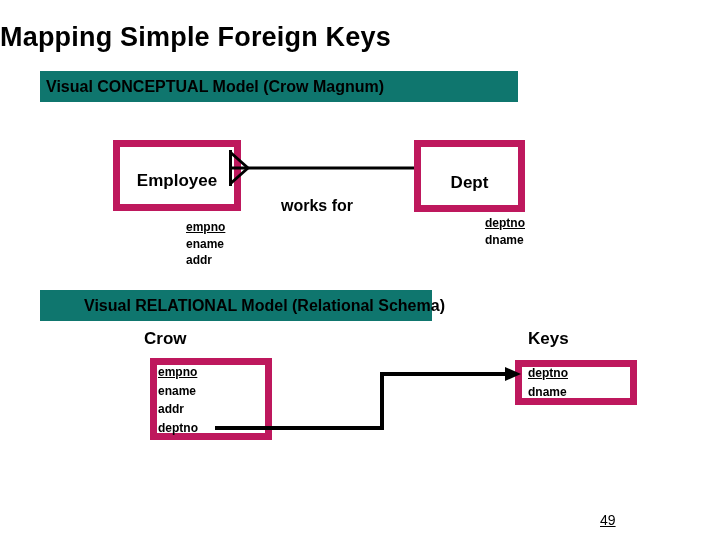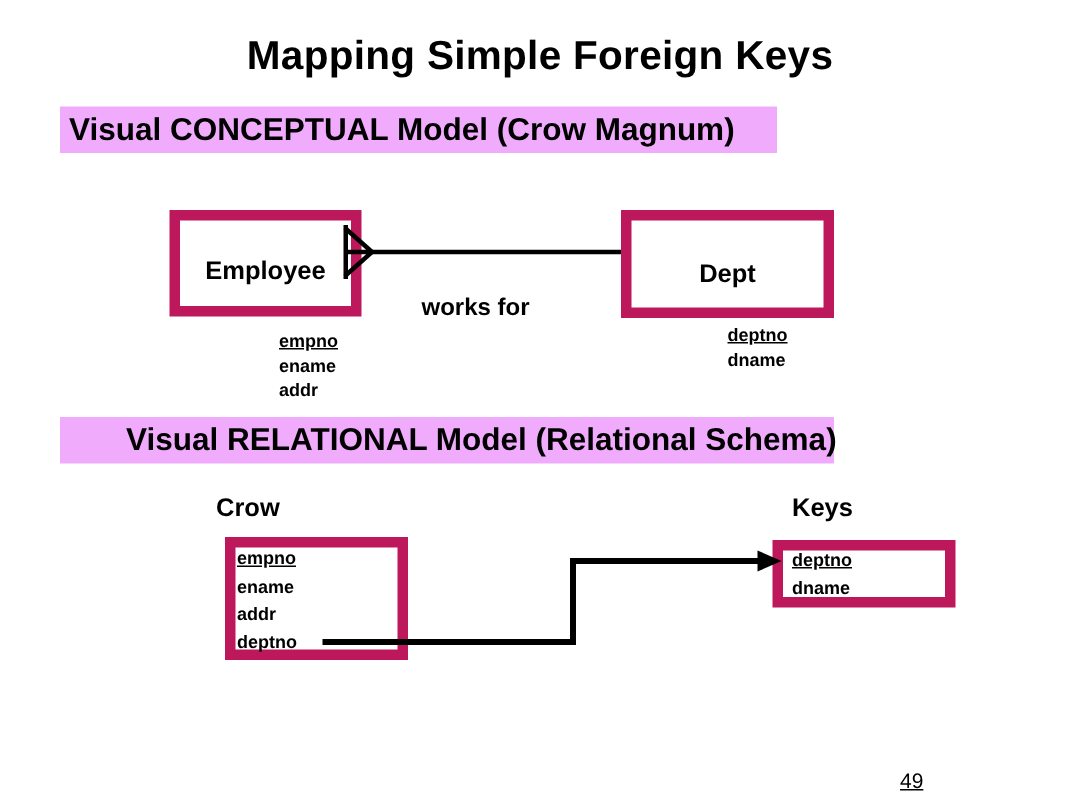--- a/index.html
+++ b/index.html
@@ -21,46 +21,46 @@
     left: 0; top: 0;
     width: 720px;
     height: 540px;
   }
 
   
   #slide-title {
     position: absolute;
     left: 0; top: 20px;
     width: 720px;
-    text-align: center;
+    text-align: left;
     font-size: 27px;
     font-weight: bold;
     letter-spacing: 0.2px;
     line-height: 34px;
     white-space: nowrap;
   }
 
   
   .section-bar {
     position: absolute;
-    background: #f0abfc;
-    font-size: 21px;
+    background: #0f766e;
+    font-size: 16px;
     font-weight: bold;
     line-height: 31px;
     padding-left: 6px;
     box-sizing: border-box;
     white-space: nowrap;
   }
   #section-bar-conceptual {
     left: 40px; top: 71px;
     width: 478px; height: 31px;
   }
   #section-bar-relational {
-    left: 40px; top: 278px;
-    width: 516px; height: 31px; padding-left: 44px;
+    left: 40px; top: 290px;
+    width: 392px; height: 31px; padding-left: 44px;
   }
 
   
   .box {
     position: absolute;
     border: 7px solid #be185d;
     box-sizing: border-box;
     background: #ffffff;
   }
 
@@ -71,21 +71,21 @@
     text-align: center;
     font-size: 17px;
     font-weight: bold;
     white-space: nowrap;
   }
 
   
   #entity-employee { left: 113px; top: 140px; width: 128px; height: 71px; }
   #entity-employee .box-title { top: 24px; }
 
-  #entity-dept { left: 414px; top: 140px; width: 142px; height: 72px; }
+  #entity-dept { left: 414px; top: 140px; width: 111px; height: 72px; }
   #entity-dept .box-title { top: 26px; }
 
   
   .attr-list {
     position: absolute;
     font-size: 12px;
     font-weight: bold;
     line-height: 16.5px;
     white-space: nowrap;
   }

